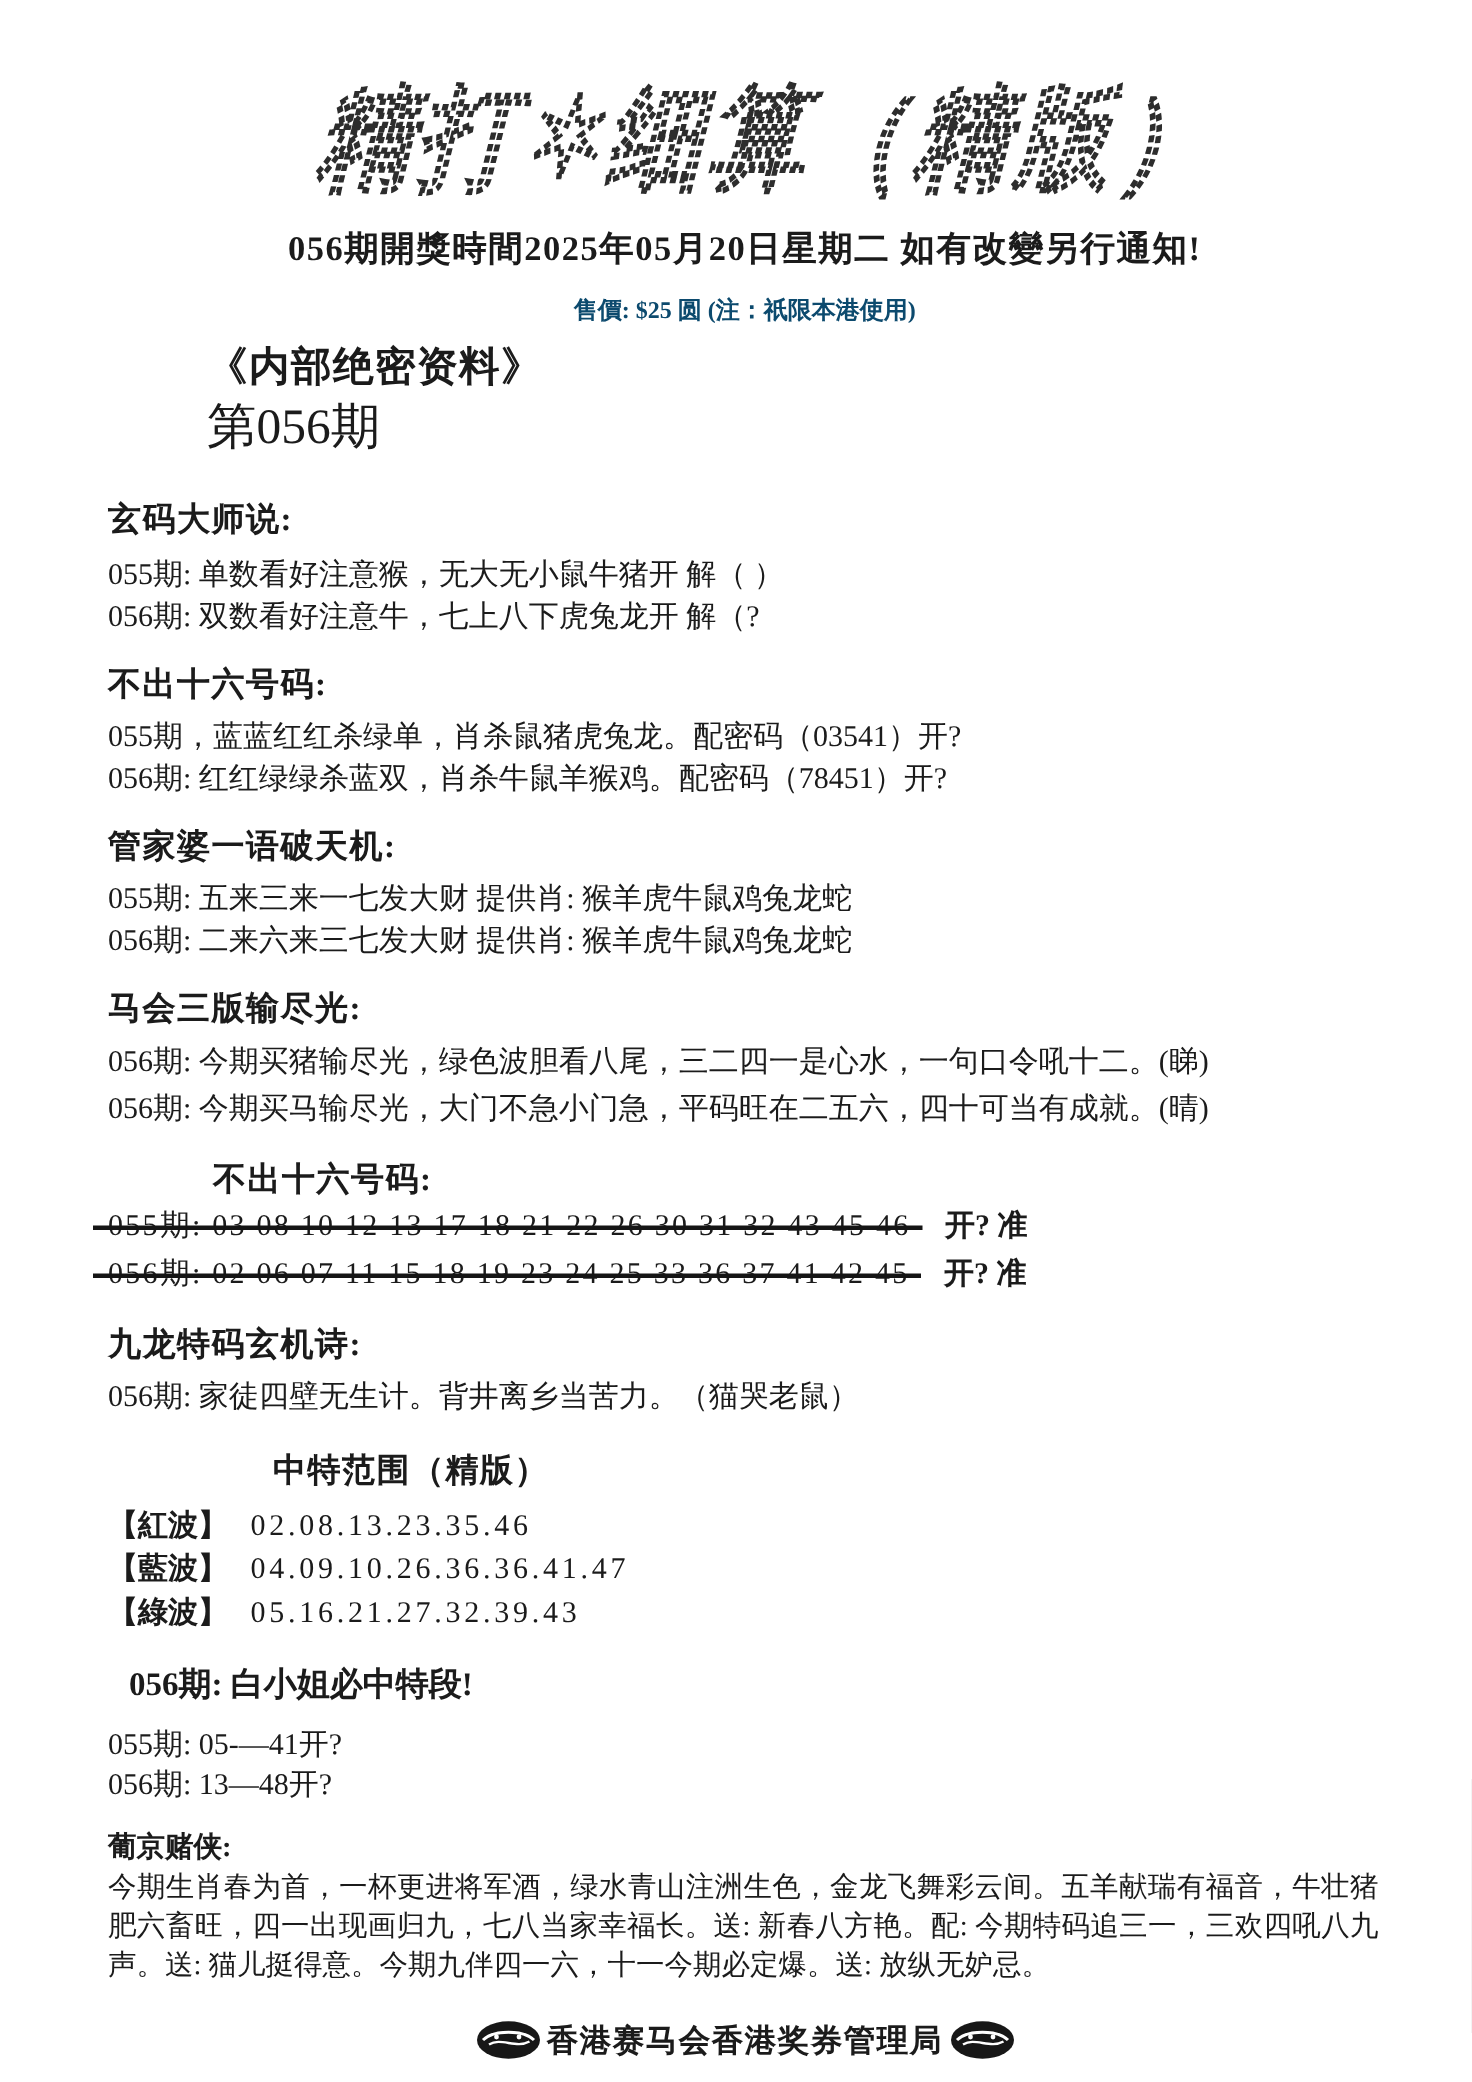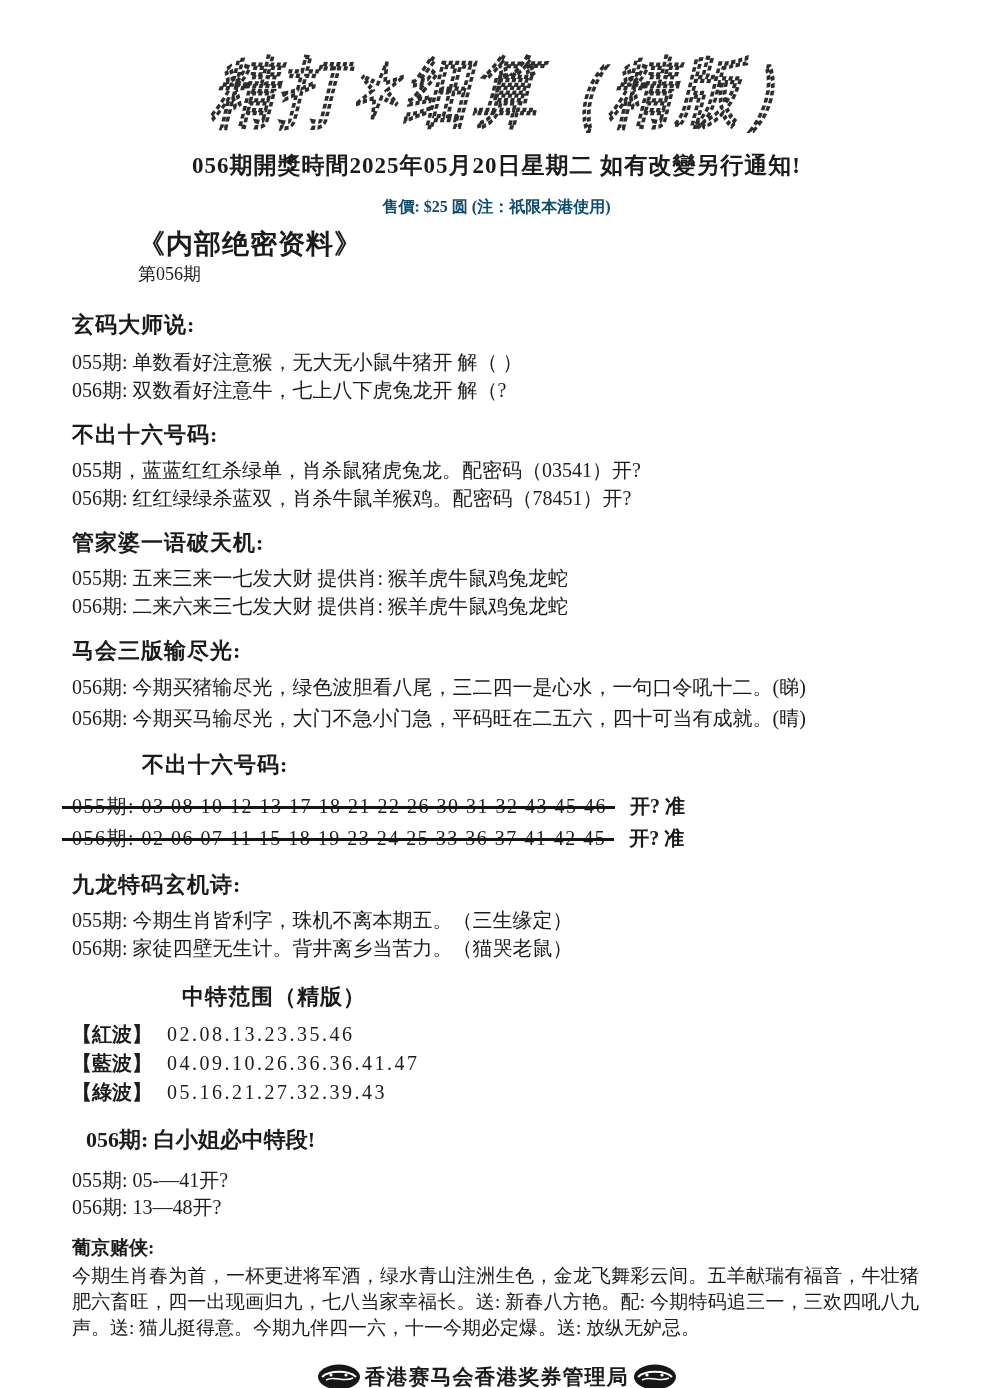--- a/index.html
+++ b/index.html
@@ -35,34 +35,34 @@
     margin-top:16px;
   }
   .doc-title-row {
     display:flex;
     justify-content:space-between;
     align-items:baseline;
     margin:8px 78px 0 66px;
     flex-direction:column;
   }
   .doc-title { font-size:27px; font-weight:bold; letter-spacing:1px; }
-  .issue-label { font-size:18px;font-family:Liberation Serif, serif; }
+  .issue-label { font-size:33px;font-family:Liberation Serif, serif; }
   
   .sec-title { font-size:22px; font-weight:bold; letter-spacing:1px; }
   .sec-line  { font-size:20px; line-height:28px; }
   .sec { margin-top:16px; }
   .sec-xuanma { margin-top:24px; }
   .sec-xuanma .sec-title { margin-bottom:8px; }
   .sec-huang .sec-title,
   .sec-guan .sec-title,
   .sec-mahui .sec-title,
   .sec-jiulong .sec-title { margin-bottom:6px; }
   .sec-mahui .sec-line { line-height:31px; }
   .buchu-title { margin-left:70px; margin-top:14px; }
-  .strike-rows { margin-top:10px; }
+  .strike-rows { }
   .strike-row { font-size:20px; line-height:32px; white-space:nowrap; }
   .struck { position:relative; letter-spacing:1.5px; }
   .struck::after {
     content:"";
     position:absolute;
     left:-10px; right:-8px; top:52%;
     height:3px;
     background:#151515;
   }
   .strike-result { margin-left:18px; font-weight:bold; }
@@ -139,21 +139,20 @@
       </p>
       <p class="strike-row">
         <span class="struck">056期: 02 06 07 11 15 18 19 23 24 25 33 36 37 41 42 45</span>
         <span class="strike-result">开? 准</span>
       </p>
     </div>
   </div>
 
   <div class="sec sec-jiulong">
     <div class="sec-title">九龙特码玄机诗:</div>
-    <p class="sec-line">055期: 今期生肖皆利字，珠机不离本期五。（三生缘定）</p>
     <p class="sec-line">056期: 家徒四壁无生计。背井离乡当苦力。（猫哭老鼠）</p>
   </div>
 
   <div class="sec sec-zhongte">
     <div class="sec-title zhongte-title">中特范围（精版）</div>
     <div class="wave-rows">
       <p class="wave-row">
         <span class="wave-label">【紅波】</span>
         <span class="wave-nums">02.08.13.23.35.46</span>
       </p>

